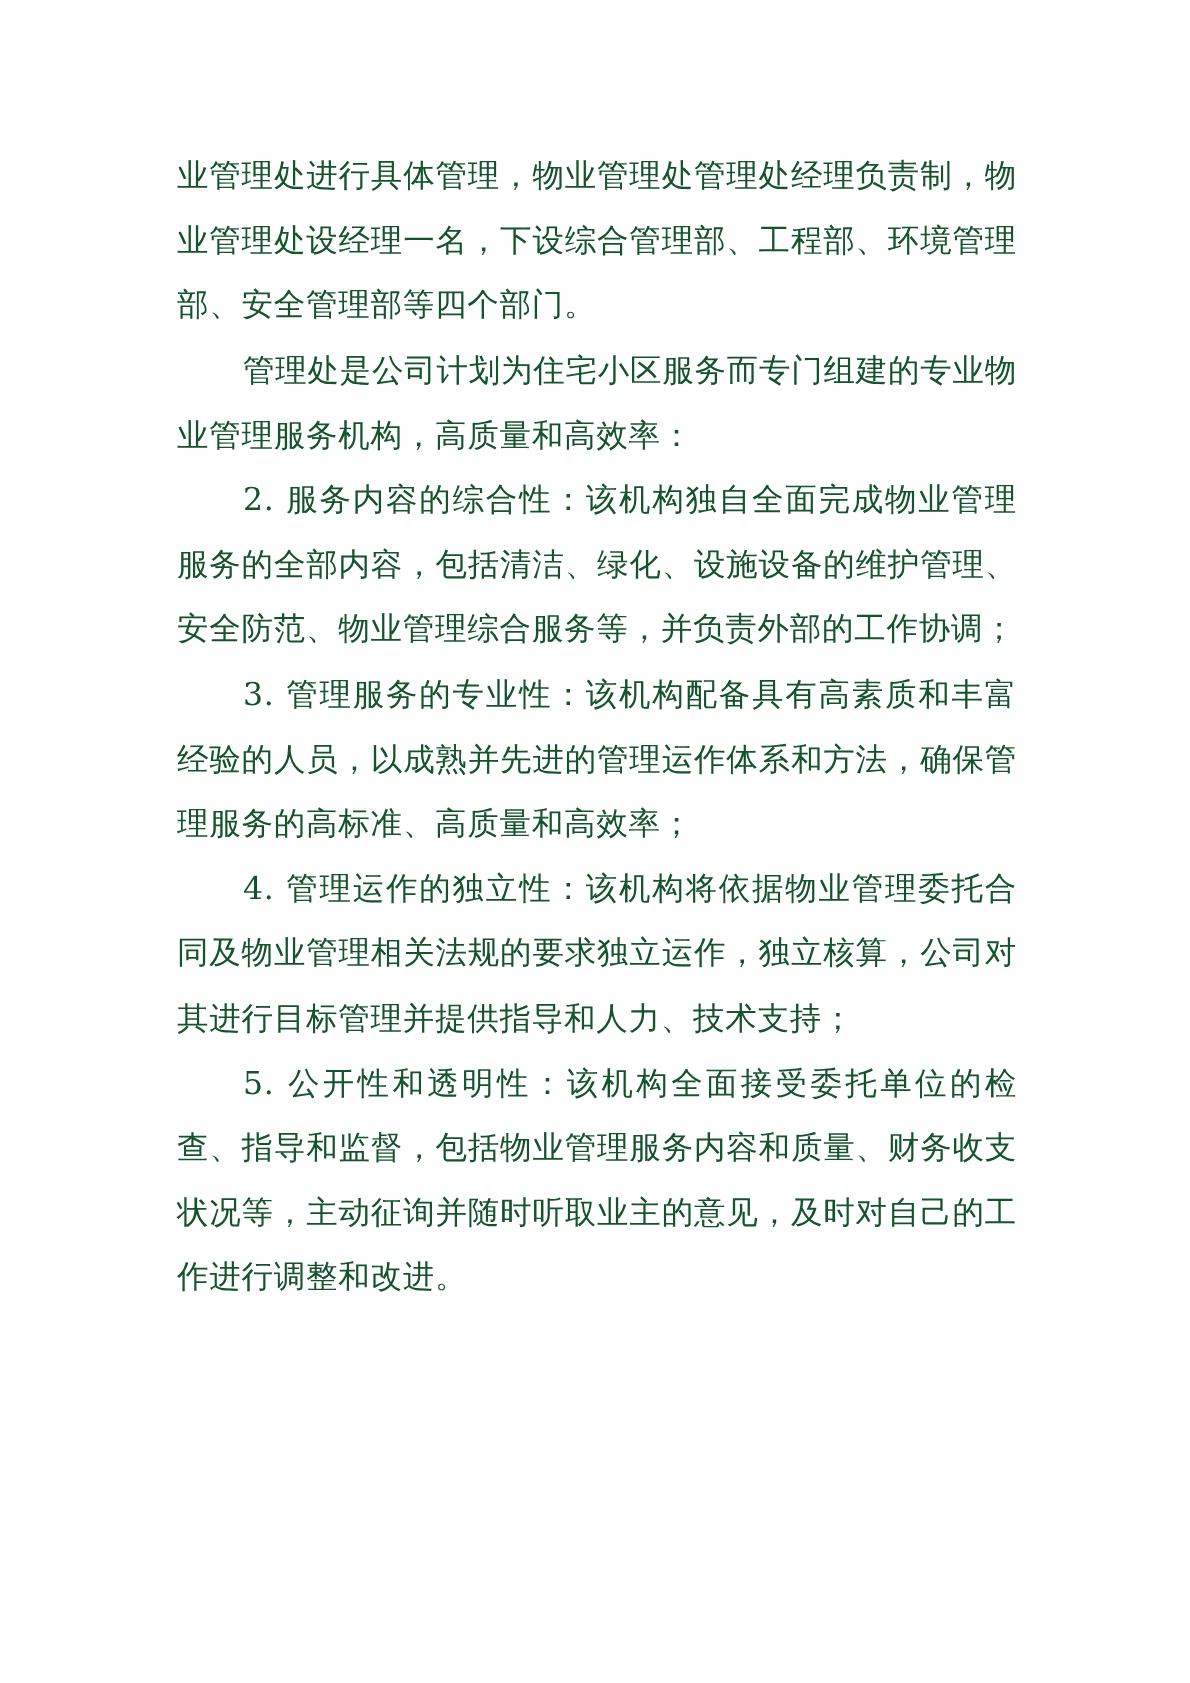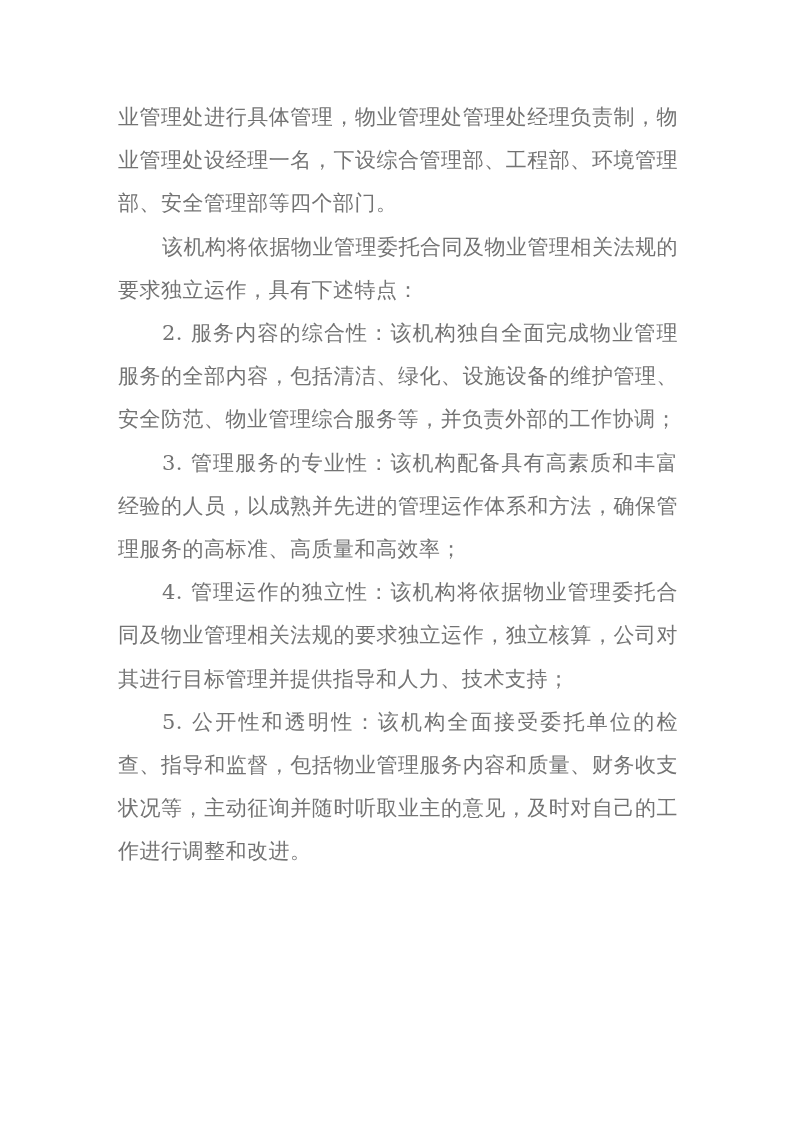--- a/index.html
+++ b/index.html
@@ -11,21 +11,21 @@
       width: 793px;
       height: 1122px;
       position: relative;
       overflow: hidden;
     }
     .page {
       position: absolute;
       left: 118px;
       top: 96px;
       width: 560px;
-      color: #737373;
+      color: #14532d;
       font-family: "DejaVu Serif", "Liberation Serif", serif;
       font-size: 21px;
       line-height: 43.2px;
       letter-spacing: 0.5px;
     }
     .para {
       margin: 0;
       padding: 0;
       text-align: justify;
       text-justify: inter-character;
@@ -33,18 +33,18 @@
     }
     .para.indent {
       text-indent: 44px;
     }
   </style>
 </head>
 <body>
 
 <div class="page">
   <p class="para">业管理处进行具体管理，物业管理处管理处经理负责制，物业管理处设经理一名，下设综合管理部、工程部、环境管理部、安全管理部等四个部门。</p>
-  <p class="para indent">该机构将依据物业管理委托合同及物业管理相关法规的要求独立运作，具有下述特点：</p>
+  <p class="para indent">管理处是公司计划为住宅小区服务而专门组建的专业物业管理服务机构，高质量和高效率：</p>
   <p class="para indent">2. 服务内容的综合性：该机构独自全面完成物业管理服务的全部内容，包括清洁、绿化、设施设备的维护管理、安全防范、物业管理综合服务等，并负责外部的工作协调；</p>
   <p class="para indent">3. 管理服务的专业性：该机构配备具有高素质和丰富经验的人员，以成熟并先进的管理运作体系和方法，确保管理服务的高标准、高质量和高效率；</p>
   <p class="para indent">4. 管理运作的独立性：该机构将依据物业管理委托合同及物业管理相关法规的要求独立运作，独立核算，公司对其进行目标管理并提供指导和人力、技术支持；</p>
   <p class="para indent">5. 公开性和透明性：该机构全面接受委托单位的检查、指导和监督，包括物业管理服务内容和质量、财务收支状况等，主动征询并随时听取业主的意见，及时对自己的工作进行调整和改进。</p>
 </div>
 
 </body></html>

